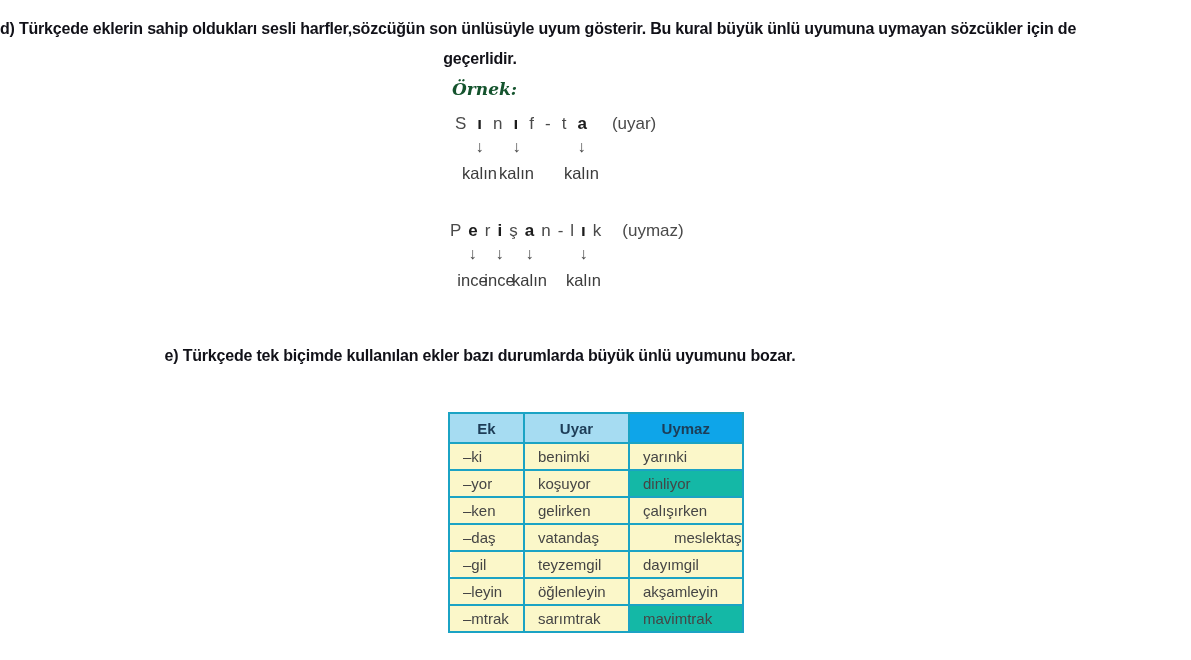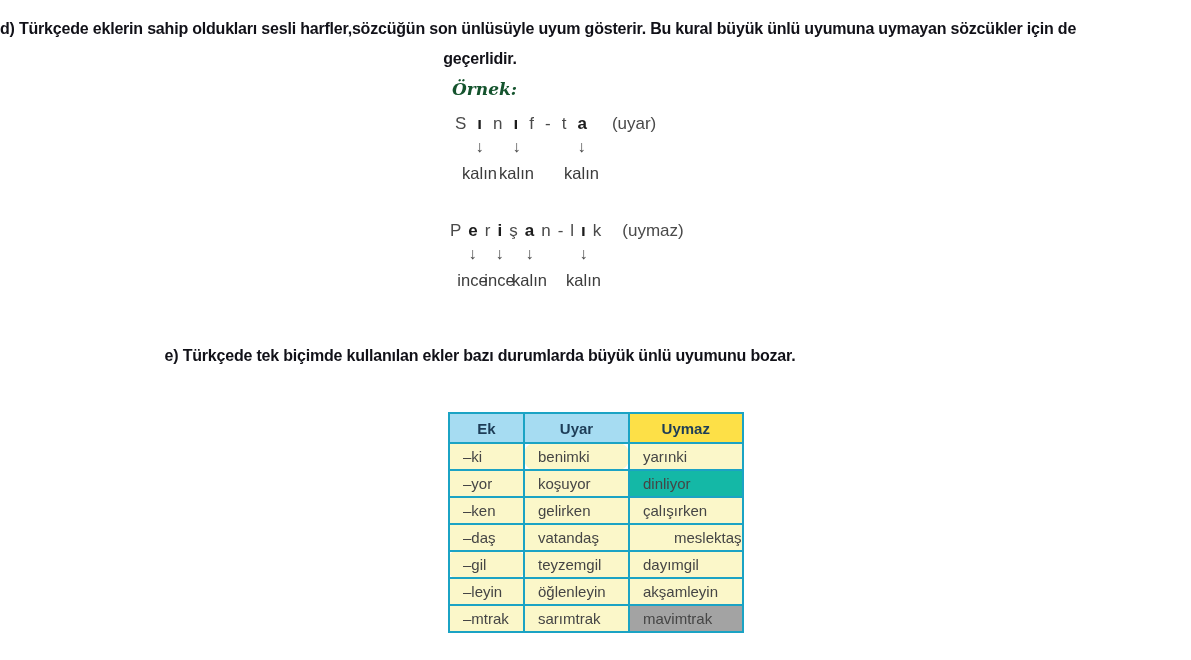--- a/index.html
+++ b/index.html
@@ -169,27 +169,27 @@
 <table class="suffix-table">
   <colgroup>
     <col class="col-ek">
     <col class="col-uyar">
     <col class="col-uymaz">
   </colgroup>
   <thead>
     <tr id="table-head-row">
         <th style="background: rgb(166, 220, 242); color: rgb(29, 61, 87); border-color: rgb(27, 163, 196);">Ek</th>
         <th style="background: rgb(166, 220, 242); color: rgb(29, 61, 87); border-color: rgb(27, 163, 196);">Uyar</th>
-        <th style="background: #fde047; color: rgb(29, 61, 87); border-color: rgb(27, 163, 196);">Uymaz</th>
+        <th style="background: #0ea5e9; color: rgb(29, 61, 87); border-color: rgb(27, 163, 196);">Uymaz</th>
       </tr>
   </thead>
   <tbody id="table-body">
       <tr>
         <td style="background: rgb(251, 247, 201); border-color: rgb(27, 163, 196);">–ki</td>
-        <td style="background: rgb(251, 247, 201); border-color: rgb(27, 163, 196); border-radius: 11px;">benimki</td>
+        <td style="background: rgb(251, 247, 201); border-color: rgb(27, 163, 196);">benimki</td>
         <td style="background: rgb(251, 247, 201); border-color: rgb(27, 163, 196);">yarınki</td>
       </tr>
       <tr>
         <td style="background: rgb(251, 247, 201); border-color: rgb(27, 163, 196);">–yor</td>
         <td style="background: rgb(251, 247, 201); border-color: rgb(27, 163, 196);">koşuyor</td>
         <td style="background: #14b8a6; border-color: rgb(27, 163, 196);">dinliyor</td>
       </tr>
       <tr>
         <td style="background: rgb(251, 247, 201); border-color: rgb(27, 163, 196);">–ken</td>
         <td style="background: rgb(251, 247, 201); border-color: rgb(27, 163, 196);">gelirken</td>
@@ -206,16 +206,16 @@
         <td style="background: rgb(251, 247, 201); border-color: rgb(27, 163, 196);">dayımgil</td>
       </tr>
       <tr>
         <td style="background: rgb(251, 247, 201); border-color: rgb(27, 163, 196);">–leyin</td>
         <td style="background: rgb(251, 247, 201); border-color: rgb(27, 163, 196);">öğlenleyin</td>
         <td style="background: rgb(251, 247, 201); border-color: rgb(27, 163, 196);">akşamleyin</td>
       </tr>
       <tr>
         <td style="background: rgb(251, 247, 201); border-color: rgb(27, 163, 196);">–mtrak</td>
         <td style="background: rgb(251, 247, 201); border-color: rgb(27, 163, 196);">sarımtrak</td>
-        <td style="background: #a3a3a3; border-color: rgb(27, 163, 196);">mavimtrak</td>
+        <td style="background: #14b8a6; border-color: rgb(27, 163, 196);">mavimtrak</td>
       </tr>
     </tbody>
 </table>
 
 </body></html>

